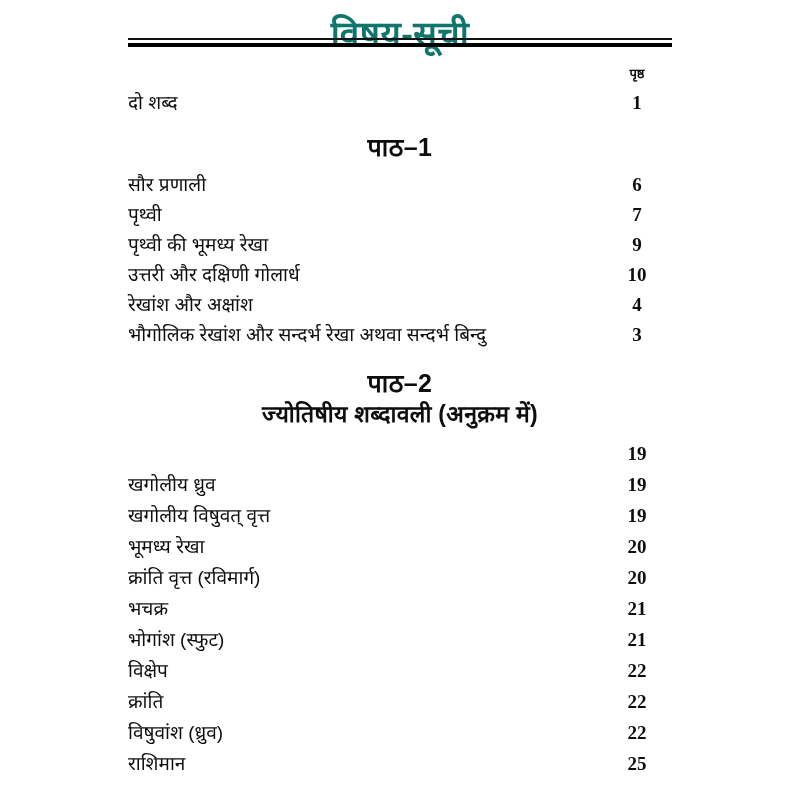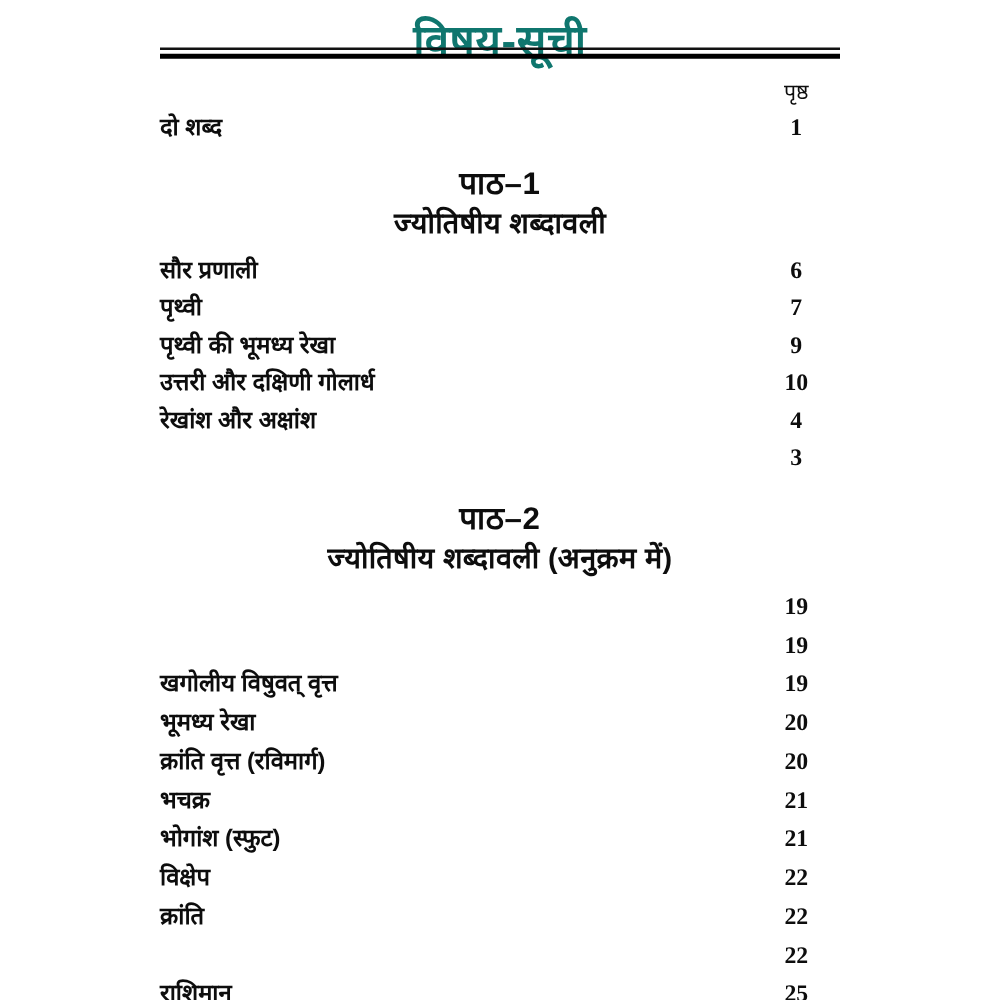--- a/index.html
+++ b/index.html
@@ -66,22 +66,22 @@
     top: 62px;
     width: 544px;
     height: 24px;
   }
   .col-header .page-col-label {
     position: absolute;
     right: 0px;
     top: 0px;
     width: 70px;
     text-align: center;
-    font-size: 17px;
-    font-weight: normal;
+    font-size: 13px;
+    font-weight: bold;
     line-height: 24px;
   }
 
   
   .content {
     position: absolute;
     left: 128px;
     top: 88px;
     width: 544px;
   }
@@ -90,21 +90,21 @@
   .entry {
     position: relative;
     height: 30px;
     line-height: 30px;
   }
   .entry .entry-title {
     position: absolute;
     left: 0;
     top: 0;
     font-size: 19px;
-    font-weight: bold;
+    font-weight: normal;
     white-space: nowrap;
     text-align: center;
   }
   .entry .entry-page {
     position: absolute;
     right: 0;
     top: 0;
     width: 70px;
     text-align: center;
     font-size: 19px;
@@ -161,21 +161,20 @@
 
     <div class="entry">
       <span class="entry-title">दो शब्द</span>
       <span class="entry-page">1</span>
     </div>
 
     <div class="spacer-before-sec1"></div>
 
     <div class="section-head">
       <div class="lesson-label">पाठ–1</div>
-      <div class="section-name">ज्योतिषीय शब्दावली</div>
     </div>
 
     <div class="spacer-after-sec1"></div>
 
     <div class="entries-1">
       <div class="entry">
         <span class="entry-title">सौर प्रणाली</span>
         <span class="entry-page">6</span>
       </div>
       <div class="entry">
@@ -188,38 +187,40 @@
       </div>
       <div class="entry">
         <span class="entry-title">उत्तरी और दक्षिणी गोलार्ध</span>
         <span class="entry-page">10</span>
       </div>
       <div class="entry">
         <span class="entry-title">रेखांश और अक्षांश</span>
         <span class="entry-page">4</span>
       </div>
       <div class="entry">
+        <span class="entry-title">भौगोलिक रेखांश और सन्दर्भ रेखा अथवा सन्दर्भ बिन्दु</span>
         <span class="entry-page">3</span>
       </div>
     </div>
 
     <div class="spacer-before-sec2"></div>
 
     <div class="section-head">
       <div class="lesson-label">पाठ–2</div>
       <div class="section-name">ज्योतिषीय शब्दावली (अनुक्रम में)</div>
     </div>
 
     <div class="spacer-after-sec2"></div>
 
     <div class="entries-2">
       <div class="entry">
         <span class="entry-page">19</span>
       </div>
       <div class="entry">
+        <span class="entry-title">खगोलीय ध्रुव</span>
         <span class="entry-page">19</span>
       </div>
       <div class="entry">
         <span class="entry-title">खगोलीय विषुवत् वृत्त</span>
         <span class="entry-page">19</span>
       </div>
       <div class="entry">
         <span class="entry-title">भूमध्य रेखा</span>
         <span class="entry-page">20</span>
       </div>
@@ -237,20 +238,21 @@
       </div>
       <div class="entry">
         <span class="entry-title">विक्षेप</span>
         <span class="entry-page">22</span>
       </div>
       <div class="entry">
         <span class="entry-title">क्रांति</span>
         <span class="entry-page">22</span>
       </div>
       <div class="entry">
+        <span class="entry-title">विषुवांश (ध्रुव)</span>
         <span class="entry-page">22</span>
       </div>
       <div class="entry">
         <span class="entry-title">राशिमान</span>
         <span class="entry-page">25</span>
       </div>
     </div>
 
   </div>
 </div>

